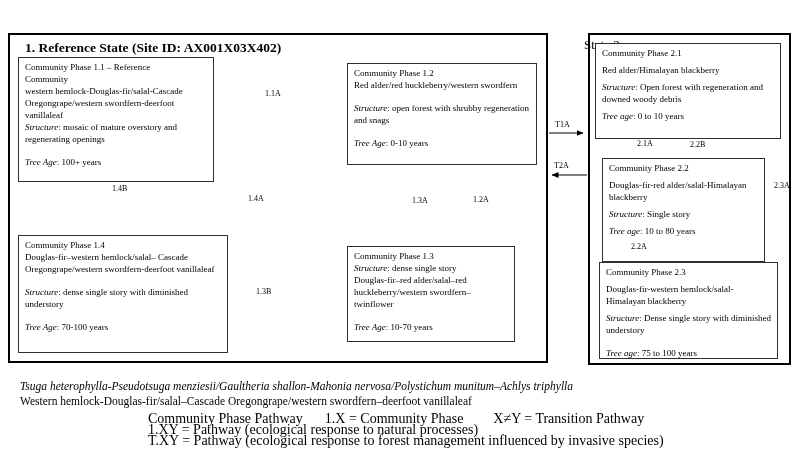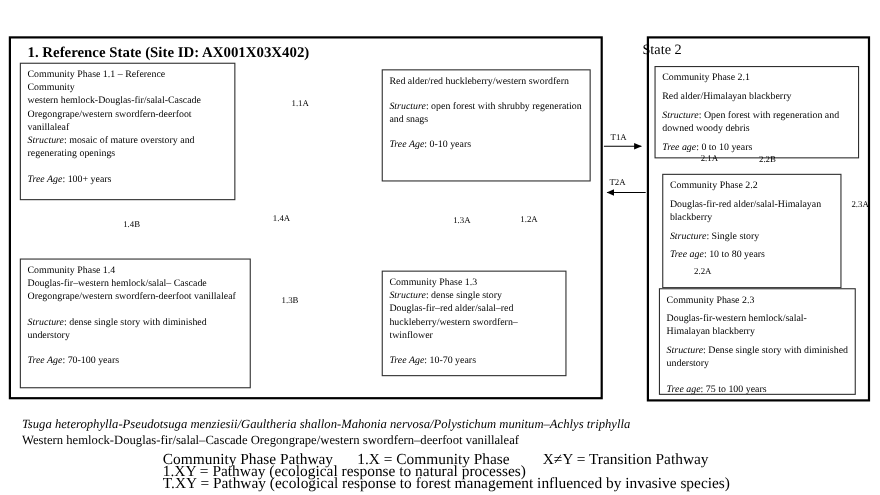--- a/index.html
+++ b/index.html
@@ -53,20 +53,21 @@
   <div class="phase-box" style="left:18px;top:57px;width:196px;height:125px;">
     <div class="para">
         <span class="wrap-narrow">Community  Phase 1.1 – Reference Community</span>
       </div>
     <div class="para">western hemlock-Douglas-fir/salal-Cascade Oregongrape/western  swordfern-deerfoot vanillaleaf</div>
     <div class="para"><span class="it">Structure</span><span>: mosaic of mature  overstory  and regenerating  openings</span></div>
     <div class="para gap"><span class="it">Tree Age</span><span>: 100+ years</span></div>
   </div>
 
   <div class="phase-box" style="left:347px;top:63px;width:190px;height:102px;">
+    <div class="para">Community  Phase 1.2</div>
     <div class="para">Red alder/red huckleberry/western swordfern</div>
     <div class="para gap"><span class="it">Structure</span><span>: open forest  with  shrubby regeneration  and snags</span></div>
     <div class="para gap"><span class="it">Tree Age</span><span>: 0-10 years</span></div>
   </div>
 
   <div class="phase-box" style="left:347px;top:246px;width:168px;height:96px;">
     <div class="para">Community  Phase 1.3</div>
     <div class="para"><span class="it">Structure</span><span>: dense  single   story</span></div>
     <div class="para">Douglas-fir–red  alder/salal–red huckleberry/western  swordfern–twinflower</div>
     <div class="para gap"><span class="it">Tree Age</span><span>: 10-70 years</span></div>
@@ -75,21 +76,21 @@
   <div class="phase-box" style="left:18px;top:235px;width:210px;height:118px;">
     <div class="para">Community  Phase 1.4</div>
     <div class="para">Douglas-fir–western  hemlock/salal–  Cascade Oregongrape/western  swordfern-deerfoot vanillaleaf</div>
     <div class="para gap"><span class="it">Structure</span><span>: dense single  story with diminished  understory</span></div>
     <div class="para gap"><span class="it">Tree Age</span><span>: 70-100 years</span></div>
   </div>
 
   <div class="state-box" style="left:588px;top:33px;width:203px;height:332px;"></div>
   <div class="state2-title" style="left:584px;top:37px;text-align:right;">State 2</div>
 
-  <div class="phase-box" style="left:595px;top:60px;width:186px;height:84px;">
+  <div class="phase-box" style="left:595px;top:43px;width:186px;height:96px;">
     <div class="para">Community  Phase 2.1</div>
     <div class="para gap-sm">Red alder/Himalayan  blackberry</div>
     <div class="para gap-sm"><span class="it">Structure</span><span>: Open forest  with  regeneration and downed  woody debris</span></div>
     <div class="para gap-sm"><span class="it">Tree age</span><span>: 0 to 10  years</span></div>
   </div>
 
   <div class="phase-box" style="left:602px;top:158px;width:163px;height:104px;">
     <div class="para">Community  Phase 2.2</div>
     <div class="para gap-sm">Douglas-fir-red  alder/salal-Himalayan  blackberry</div>
     <div class="para gap-sm"><span class="it">Structure</span><span>: Single  story</span></div>
@@ -97,25 +98,25 @@
   </div>
 
   <div class="phase-box" style="left:599px;top:262px;width:179px;height:97px;">
     <div class="para">Community  Phase 2.3</div>
     <div class="para gap-sm">Douglas-fir-western  hemlock/salal-Himalayan  blackberry</div>
     <div class="para gap-sm"><span class="it">Structure</span><span>: Dense  single   story  with diminished   understory</span></div>
     <div class="para gap"><span class="it">Tree age</span><span>: 75 to 100  years</span></div>
   </div>
 
   <div class="plabel" style="left:265px;top:89px;">1.1A</div>
-  <div class="plabel" style="left:112px;top:199px;">1.4B</div>
+  <div class="plabel" style="left:112px;top:184px;">1.4B</div>
   <div class="plabel" style="left:248px;top:194px;">1.4A</div>
   <div class="plabel" style="left:412px;top:196px;">1.3A</div>
   <div class="plabel" style="left:473px;top:195px;">1.2A</div>
-  <div class="plabel" style="left:256px;top:268px;">1.3B</div>
+  <div class="plabel" style="left:256px;top:287px;">1.3B</div>
   <div class="plabel" style="left:555px;top:120px;">T1A</div>
   <div class="plabel" style="left:554px;top:161px;">T2A</div>
   <div class="plabel" style="left:637px;top:139px;">2.1A</div>
   <div class="plabel" style="left:690px;top:140px;">2.2B</div>
   <div class="plabel" style="left:631px;top:242px;">2.2A</div>
   <div class="plabel" style="left:774px;top:181px;">2.3A</div>
 
   <div class="footer-line it" style="left:20px;top:370px;">Tsuga heterophylla-Pseudotsuga menziesii/Gaultheria shallon-Mahonia nervosa/Polystichum munitum–Achlys triphylla</div>
   <div class="footer-line" style="left:20px;top:385px;">Western hemlock-Douglas-fir/salal–Cascade  Oregongrape/western  swordfern–deerfoot vanillaleaf</div>
 

